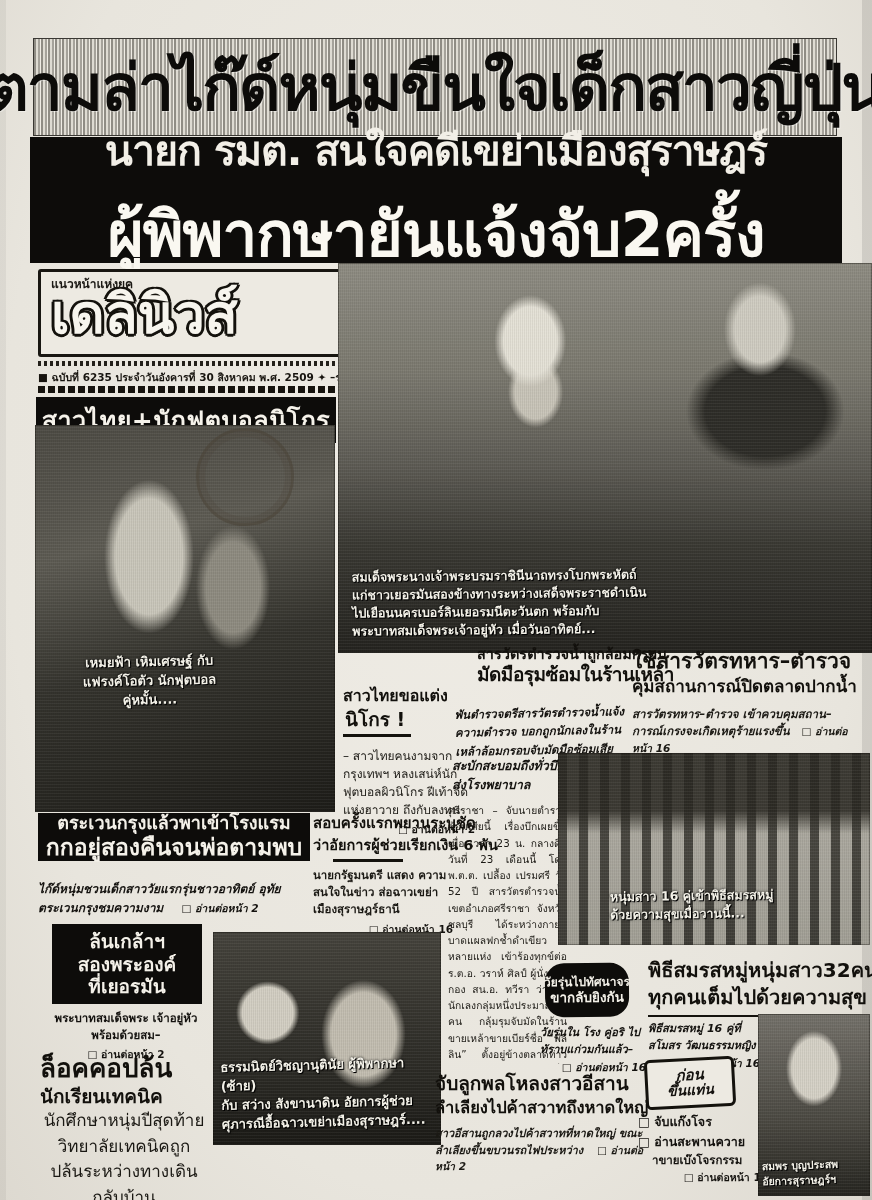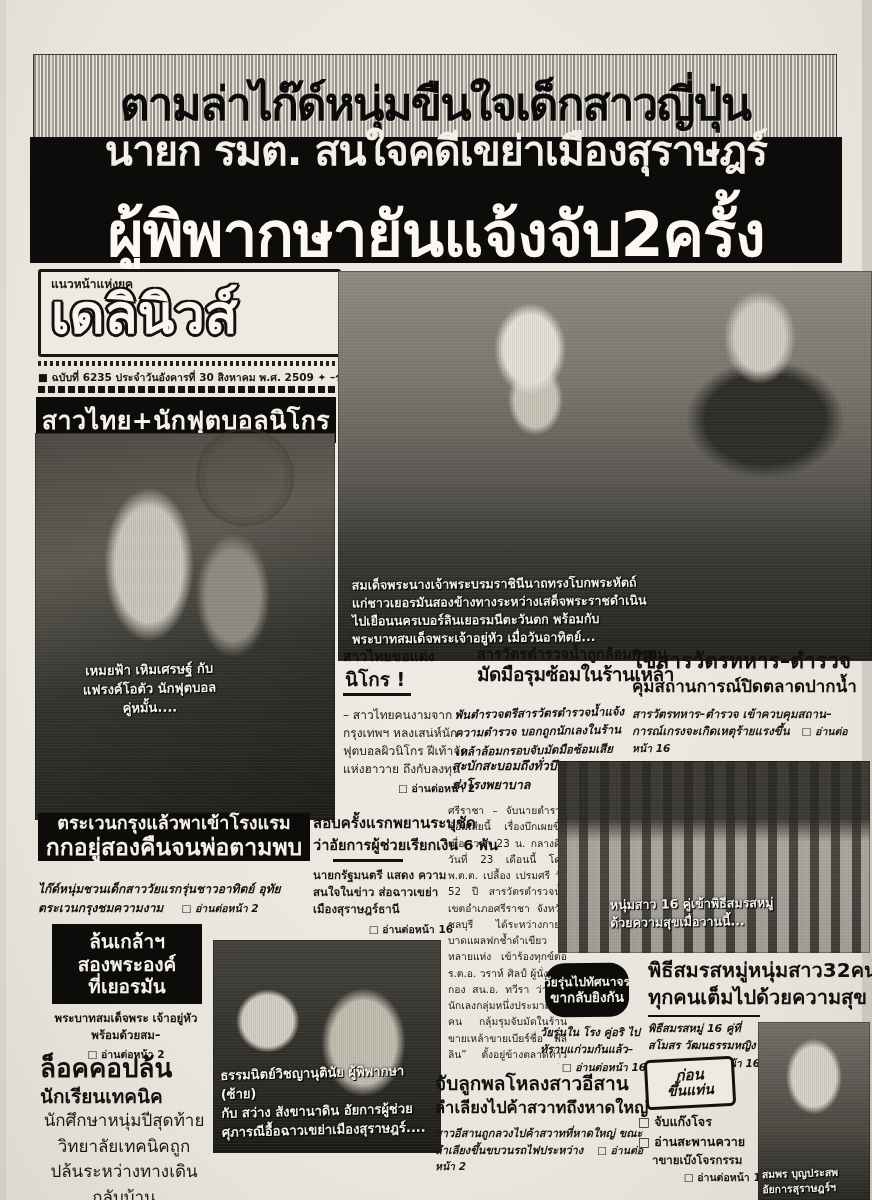--- a/index.html
+++ b/index.html
@@ -7,25 +7,25 @@
     position:relative;width:872px;height:1200px;margin:0 auto;
     background:
       linear-gradient(90deg, rgba(0,0,0,.05) 0 6px, transparent 6px),
       linear-gradient(270deg, rgba(0,0,0,.10) 0 10px, transparent 10px),
       radial-gradient(ellipse at 50% 40%, #efece5 0%, #e8e5dd 70%, #ddd9d0 100%);
     font-family:"DejaVu Sans", sans-serif;color:#14120f;overflow:hidden;
   }
   .abs{position:absolute;}
   
   .banner1{
-    left:33px;top:54px;width:802px;height:96px;
+    left:33px;top:38px;width:802px;height:96px;
     background:repeating-linear-gradient(90deg,#8f8c84 0 2px,#dedbd2 2px 4px,#a5a29a 4px 6px,#efece4 6px 7px);
     border:1px solid #3a3833;
     display:flex;align-items:center;justify-content:center;
-    font-size:46px;font-weight:900;letter-spacing:-2px;color:#0c0b09;
+    font-size:64px;font-weight:900;letter-spacing:-2px;color:#0c0b09;
     text-shadow:1px 1px 0 rgba(255,255,255,.35);white-space:nowrap;
   }
   .banner-black{
     left:30px;top:137px;width:812px;height:126px;background:#0d0c0a;
     display:flex;flex-direction:column;align-items:center;justify-content:center;gap:2px;
   }
   .banner-black .b2{font-size:41px;font-weight:800;color:#f2efe7;white-space:nowrap;letter-spacing:-1px;}
   .banner-black .b3{font-size:62px;font-weight:900;color:#faf8f1;white-space:nowrap;letter-spacing:-1px;}
   
   .masthead-frame{
@@ -41,21 +41,21 @@
     background:repeating-linear-gradient(90deg,#23201a 0 3px,transparent 3px 6px);}
   .dateline{left:38px;top:369px;width:305px;font-size:10.5px;font-weight:800;color:#17140f;white-space:nowrap;}
   .rule-dash{left:38px;top:386px;width:305px;height:7px;
     background:repeating-linear-gradient(90deg,#17140f 0 7px,transparent 7px 10px);}
   .kicker{
     left:36px;top:397px;width:300px;height:46px;background:#0d0c0a;
     display:flex;align-items:center;justify-content:center;
     color:#f5f2ea;font-size:25px;font-weight:900;white-space:nowrap;letter-spacing:0.5px;
   }
   
-  .photo{position:absolute;overflow:hidden;box-shadow:0 0 0 1px rgba(20,18,12,.4) inset;margin-top:8px;}
+  .photo{position:absolute;overflow:hidden;box-shadow:0 0 0 1px rgba(20,18,12,.4) inset;}
   .grain{position:absolute;inset:0;pointer-events:none;
     background:
      repeating-linear-gradient(0deg, rgba(255,255,255,.05) 0 1px, transparent 1px 3px),
      repeating-linear-gradient(90deg, rgba(0,0,0,.06) 0 1px, transparent 1px 2px);}
   .ph-royal{left:338px;top:263px;width:534px;height:390px;
     background:
       radial-gradient(ellipse 58px 74px at 36% 20%, #e4e1d6 0 46%, rgba(0,0,0,0) 62%),
       radial-gradient(ellipse 46px 60px at 37% 33%, #c8c4b8 0 45%, rgba(0,0,0,0) 60%),
       radial-gradient(ellipse 60px 78px at 79% 17%, #cfccc1 0 42%, rgba(0,0,0,0) 60%),
       radial-gradient(ellipse 120px 90px at 80% 38%, #2e2d28 0 50%, rgba(0,0,0,0) 66%),
@@ -89,21 +89,21 @@
   .stamp{left:196px;top:428px;width:92px;height:92px;border:3px solid rgba(70,62,48,.45);
     border-radius:50%;box-shadow:0 0 0 6px rgba(70,62,48,.18) inset;}
   
   .hd{font-weight:900;color:#12100c;line-height:1.25;}
   .bd{color:#1b1914;line-height:1.5;}
   .more{font-weight:800;font-size:10.5px;text-align:right;margin-top:2px;}
   .blackbox{background:#0d0c0a;color:#f4f1e9;display:flex;flex-direction:column;
     align-items:center;justify-content:center;line-height:1.2;}
   
   .a-negro{left:343px;top:648px;width:132px;}
-  .a-negro .h1{font-size:14px;}
+  .a-negro .h1{font-size:16px;margin-top:38px;}
   .a-negro .h2{font-size:19px;border-bottom:3px solid #14120d;display:inline-block;padding:0 6px 2px 2px;margin-top:2px;}
   .a-negro .bd{font-size:12px;margin-top:10px;}
   
   .a-cop-h{left:477px;top:645px;width:155px;}
   .a-cop-h .h1{font-size:14.5px;white-space:nowrap;}
   .a-cop-h .h2{font-size:19px;white-space:nowrap;letter-spacing:-.5px;}
   .a-cop-lead{left:455px;top:704px;width:178px;font-size:11.5px;font-style:italic;font-weight:700;line-height:1.6;transform:rotate(-1.2deg);}
   .a-cop-sub{left:452px;top:757px;width:118px;font-size:12.5px;font-weight:900;font-style:italic;line-height:1.5;}
   .a-cop-col{left:448px;top:802px;width:119px;height:262px;font-size:10.3px;line-height:1.58;
     text-align:justify;overflow:hidden;}

